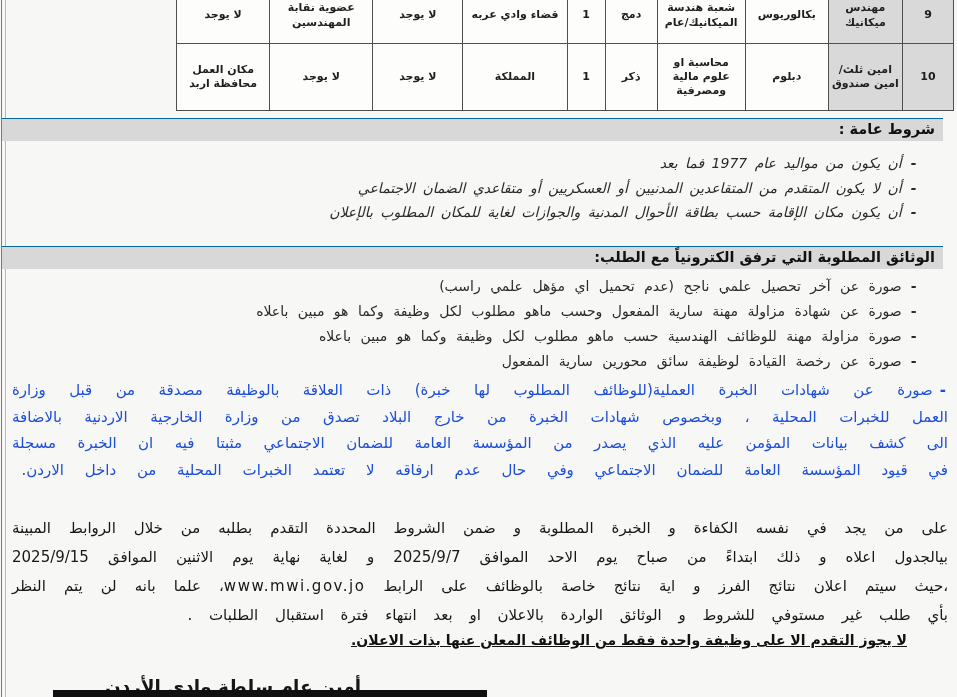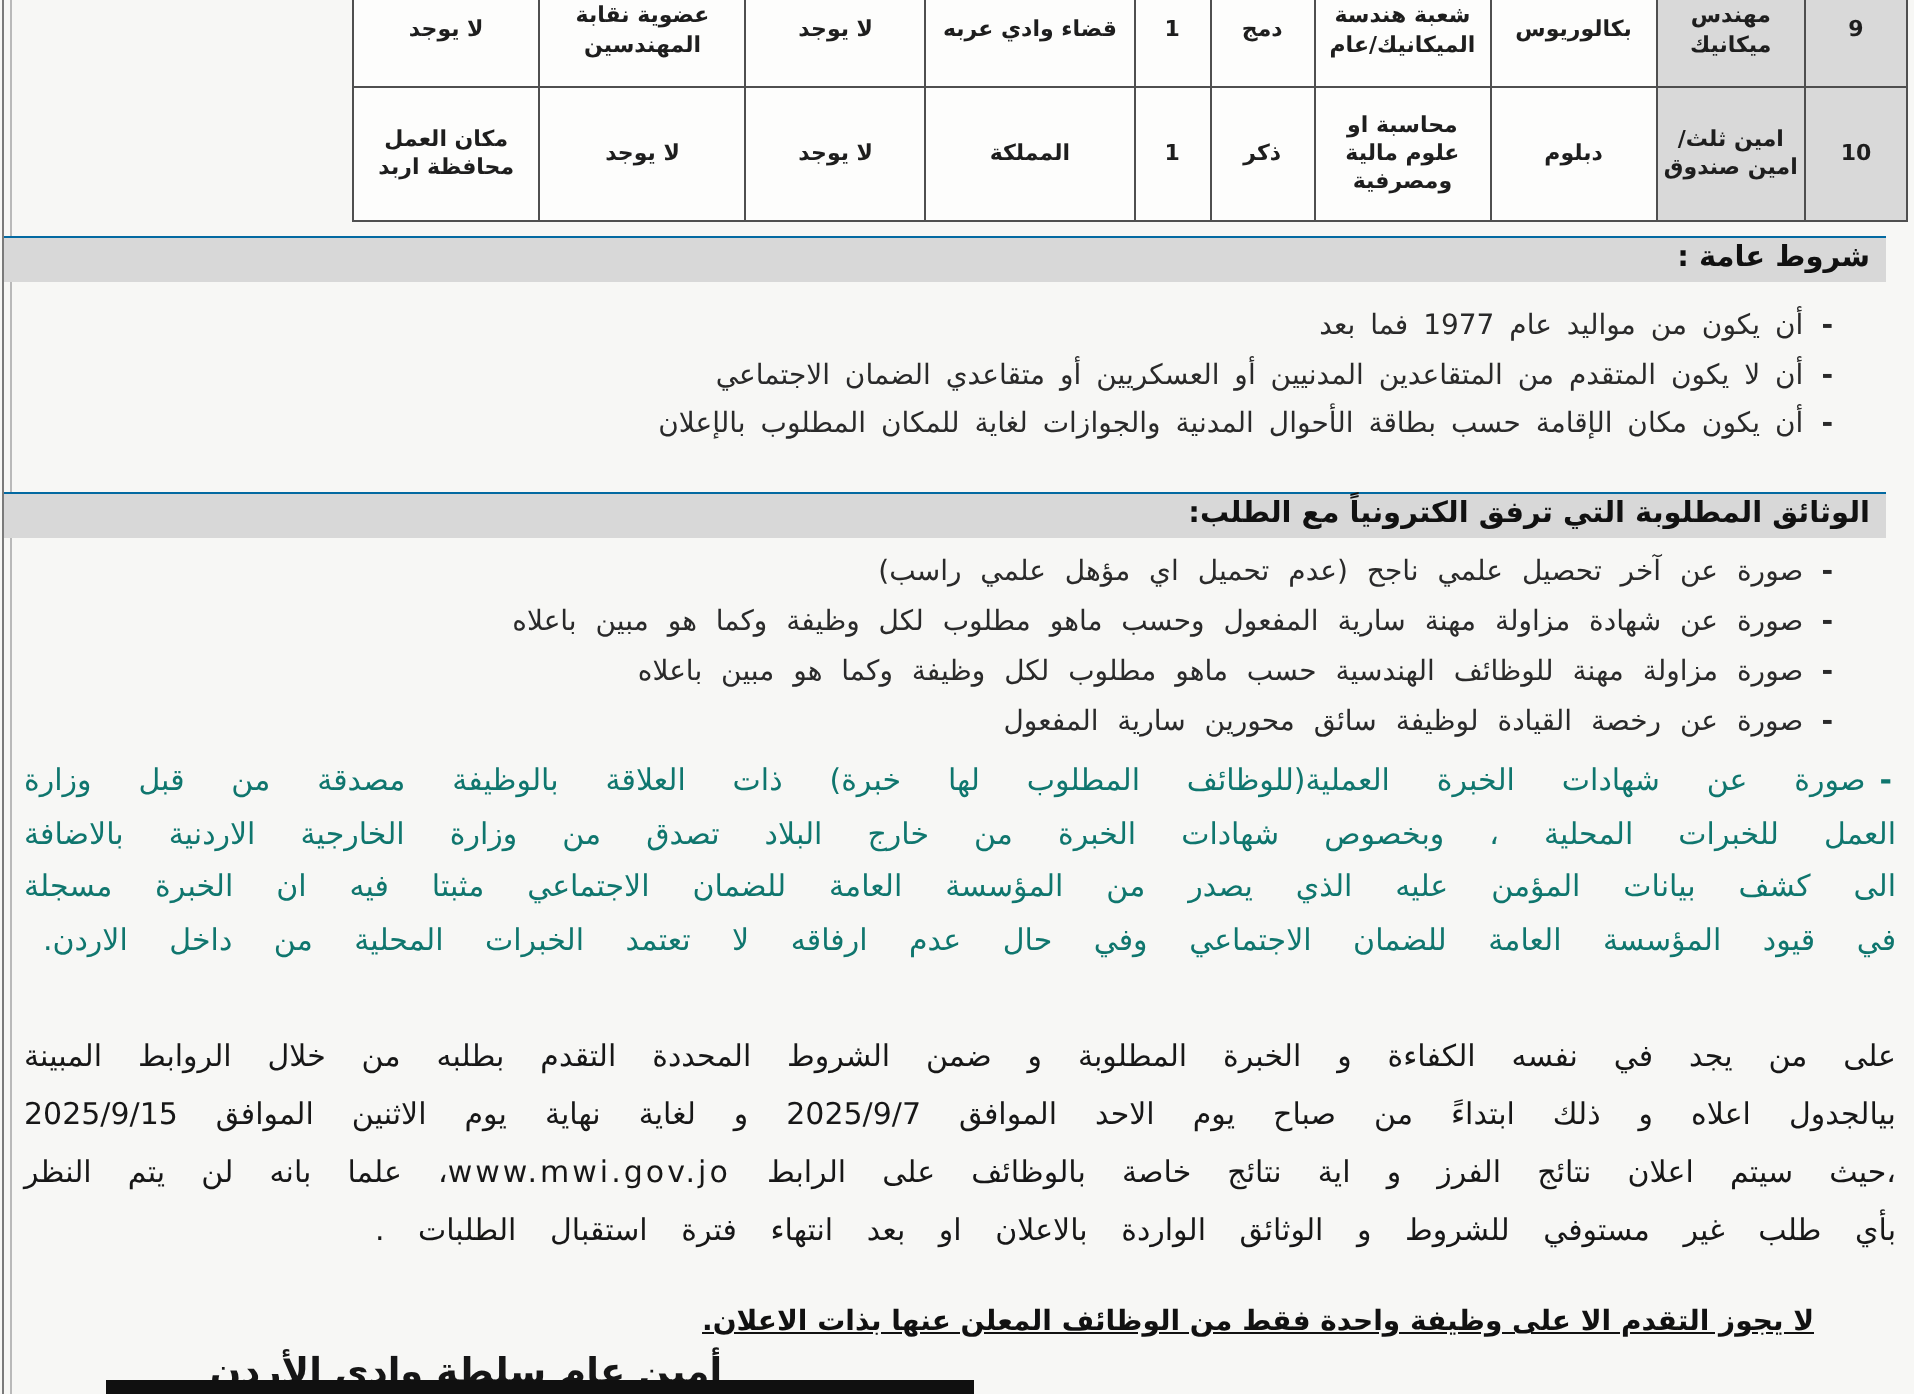--- a/index.html
+++ b/index.html
@@ -33,47 +33,47 @@
     background:#d8d8d8; border-top:1px solid #0369a1;
     font-size:14.5px; font-weight:bold; color:#111;
     padding:2px 8px 0 0; text-align:right;
   }
   #band-general{top:118px;}
   #band-docs{top:246px;}
 
   
   .blist{position:absolute; right:40px; text-align:right; color:#2a2a2a;}
   #list-general{top:151px; font-size:14px; letter-spacing:.5px; word-spacing:3px;}
-  #list-general .bullet{line-height:24.5px;}
+  #list-general .bullet{line-height:24.5px;font-style:italic;}
   #list-docs{top:274px; font-size:14px; letter-spacing:.5px; word-spacing:5px;margin-left:32px;}
   #list-docs .bullet{line-height:25px;}
   .dash{display:inline-block; margin-left:9px; font-weight:bold;}
 
   
   #doc-long{
     position:absolute; top:377px; right:9px; left:12px;
-    font-size:15px; line-height:26.5px; color:#0f766e;
+    font-size:15px; line-height:26.5px; color:#1d4ed8;
     text-align:justify; text-align-last:right;
     letter-spacing:2px; word-spacing:16px;
   }
   #doc-long .dash{margin-left:7px;}
 
   
   #app-par{
     position:absolute; top:514px; right:9px; left:12px;
     font-size:15px; font-weight:normal; line-height:29px; color:#171717;
     text-align:justify; text-align-last:right;
     letter-spacing:1.5px; word-spacing:12px;
   }
 
   
   #notice{
     position:absolute; top:632px; right:50px;
     font-size:14px; font-weight:bold; color:#111;
-    text-decoration:underline; letter-spacing:.5px;margin-top:21px;
+    text-decoration:underline; letter-spacing:.5px;
   }
 
   
   #signature{
     position:absolute; top:629px; left:86px; width:294px;
     text-align:center; font-size:18.5px; font-weight:bold;
     line-height:28px; color:#161616;margin-top:44px;
   }
 
   

